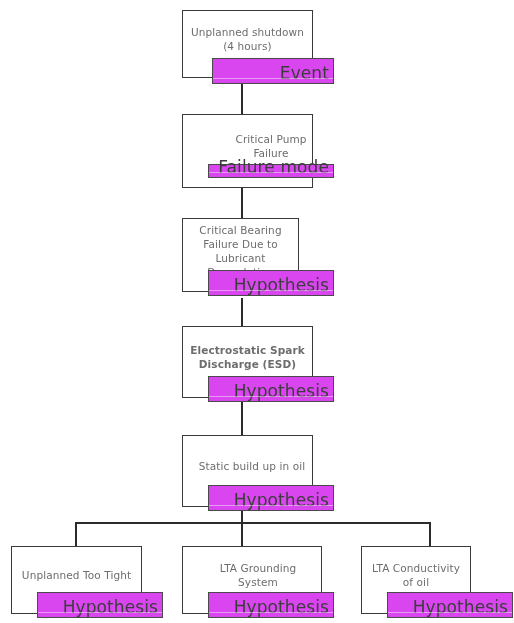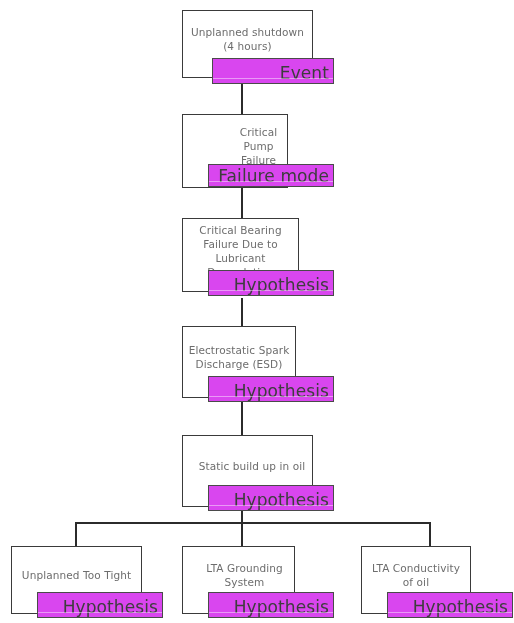--- a/index.html
+++ b/index.html
@@ -122,41 +122,41 @@
     <div class="node-box" style="width:131px; height:68px;">
       <div class="node-text">Unplanned shutdown
 (4 hours)</div>
     </div>
     <div class="node-tag" style="left:30px; top:48px; width:122px; height:26px;">
       <span class="node-tag-label">Event</span>
     </div>
   </div>
 
   <div class="node" style="left:182px; top:114px;">
-    <div class="node-box" style="width:106px; height:74px;padding-left:47px;">
+    <div class="node-box" style="width:131px; height:74px;padding-left:47px;">
       <div class="node-text">Critical Pump Failure</div>
     </div>
-    <div class="node-tag" style="left:26px; top:50px; width:126px; height:23px;">
+    <div class="node-tag" style="left:26px; top:50px; width:126px; height:14px;">
       <span class="node-tag-label">Failure mode</span>
     </div>
   </div>
 
   <div class="node" style="left:182px; top:218px;">
     <div class="node-box" style="width:117px; height:74px;">
       <div class="node-text" style="margin-top:-8px;">Critical Bearing
 Failure Due to
 Lubricant Degradation</div>
     </div>
     <div class="node-tag" style="left:26px; top:52px; width:126px; height:26px;">
       <span class="node-tag-label">Hypothesis</span>
     </div>
   </div>
 
   <div class="node" style="left:182px; top:326px;">
-    <div class="node-box" style="width:114px; height:72px;">
+    <div class="node-box" style="width:131px; height:72px;font-weight:bold;">
       <div class="node-text">Electrostatic Spark
 Discharge (ESD)</div>
     </div>
     <div class="node-tag" style="left:26px; top:50px; width:126px; height:26px;">
       <span class="node-tag-label">Hypothesis</span>
     </div>
   </div>
 
   <div class="node" style="left:182px; top:435px;">
     <div class="node-box" style="width:131px; height:72px;padding-left:9px;">
@@ -170,21 +170,21 @@
   <div class="node" style="left:11px; top:546px;">
     <div class="node-box" style="width:131px; height:68px;">
       <div class="node-text">Unplanned Too Tight</div>
     </div>
     <div class="node-tag" style="left:26px; top:46px; width:126px; height:26px;">
       <span class="node-tag-label">Hypothesis</span>
     </div>
   </div>
 
   <div class="node" style="left:182px; top:546px;">
-    <div class="node-box" style="width:113px; height:68px;padding-left:12px;">
+    <div class="node-box" style="width:140px; height:68px;padding-left:12px;">
       <div class="node-text">LTA Grounding System</div>
     </div>
     <div class="node-tag" style="left:26px; top:46px; width:126px; height:26px;">
       <span class="node-tag-label">Hypothesis</span>
     </div>
   </div>
 
   <div class="node" style="left:361px; top:546px;">
     <div class="node-box" style="width:110px; height:68px;">
       <div class="node-text">LTA Conductivity of oil</div>

